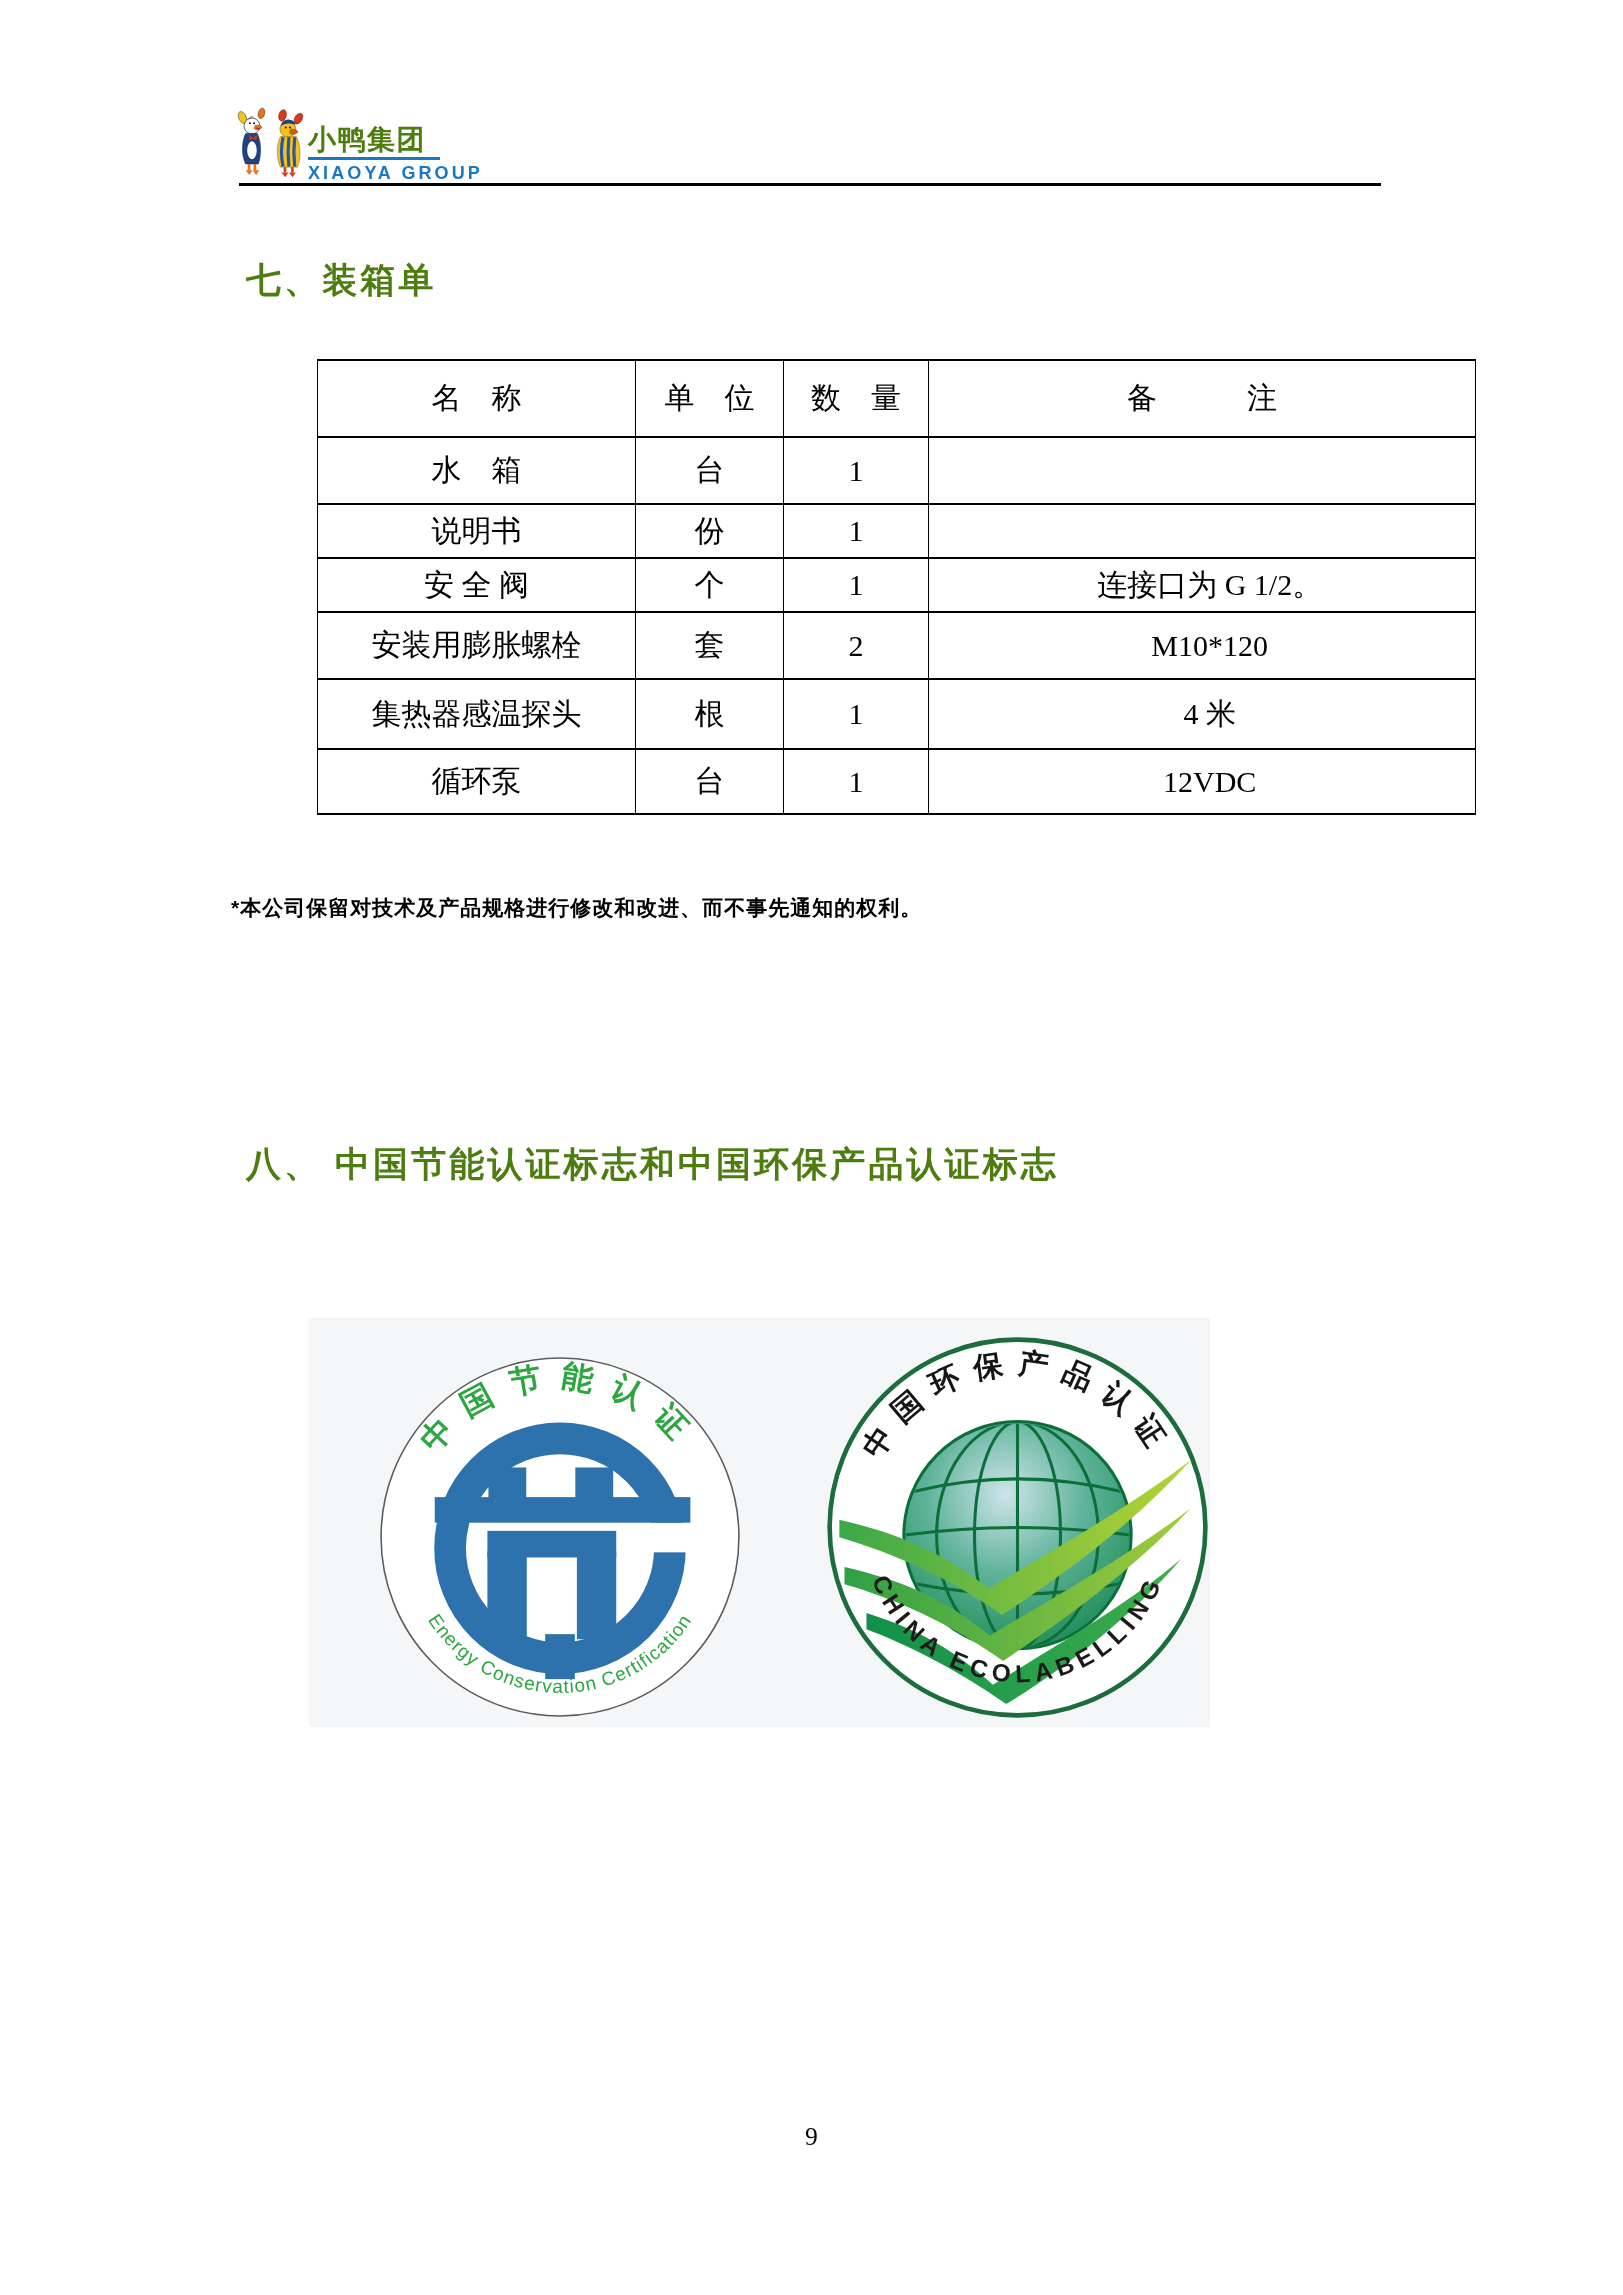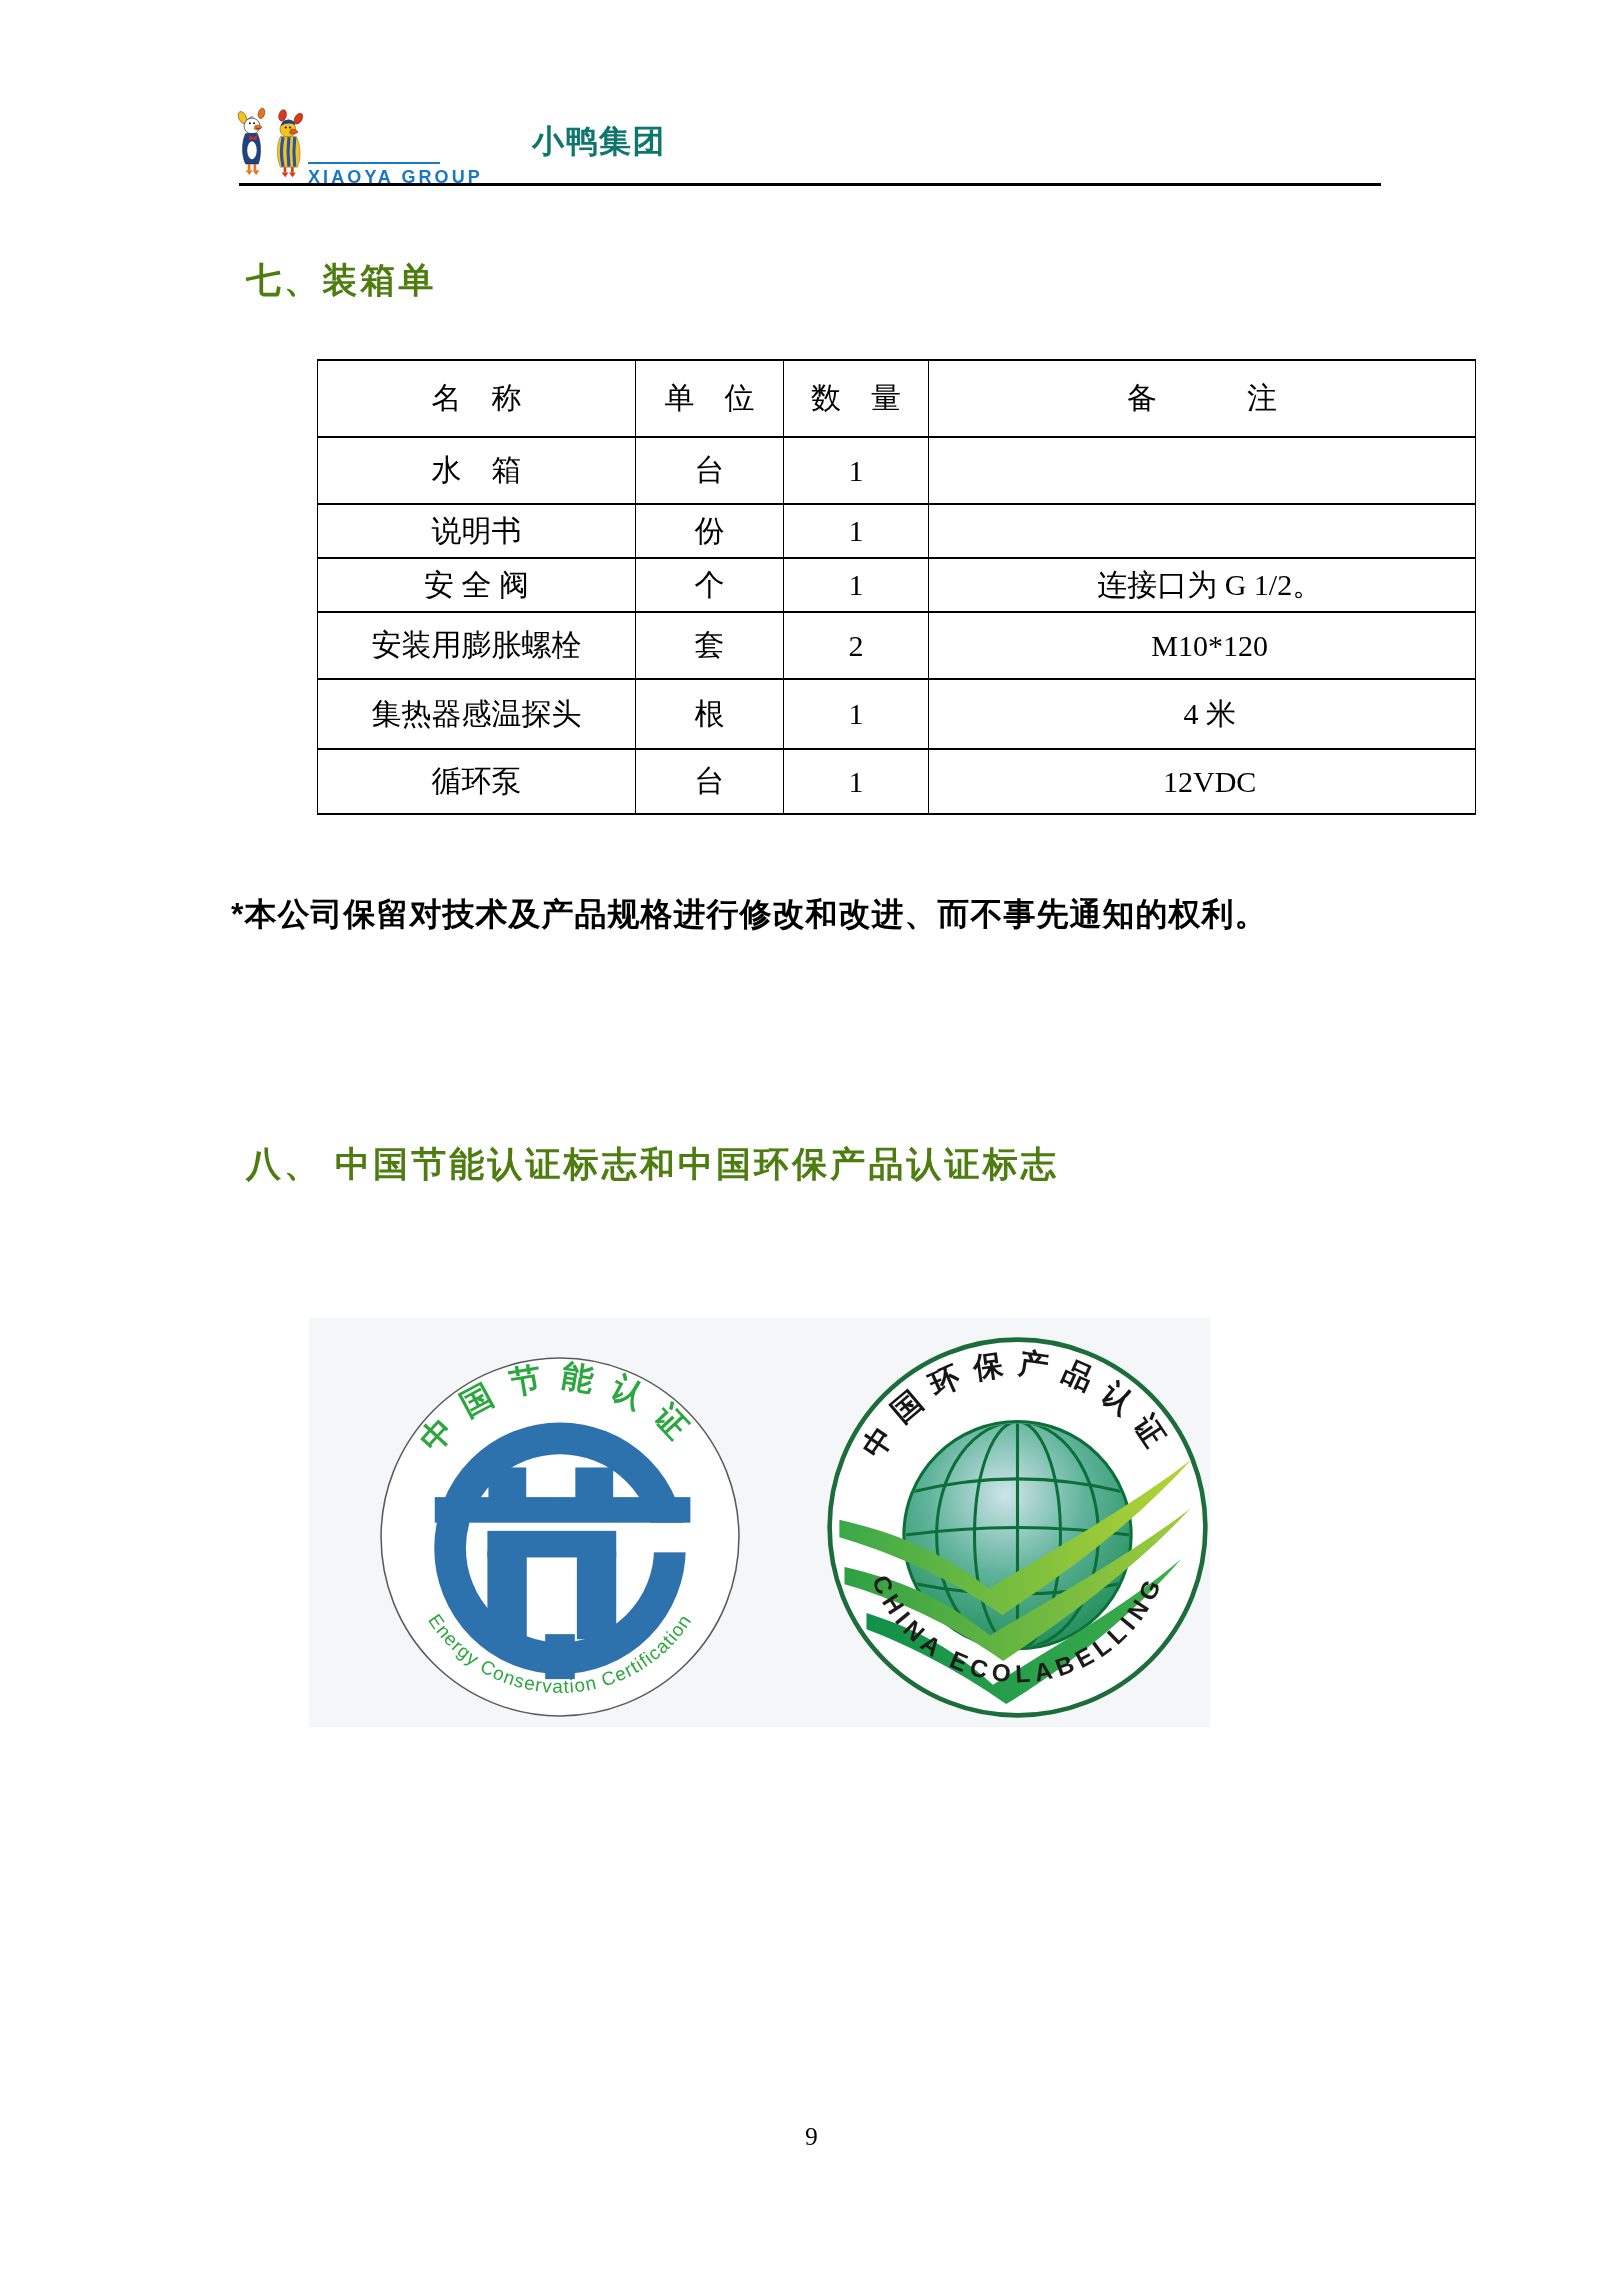--- a/index.html
+++ b/index.html
@@ -9,22 +9,22 @@
     height:2295px;
     background:#ffffff;
     font-family:"Liberation Sans", sans-serif;
     color:#000;
     overflow:hidden;
   }
   
   .ducks{position:absolute;left:234px;top:107px;width:75px;height:76px;}
   .brand-block{position:absolute;left:308px;top:125px;width:358px;}
   .brand-cn{
-    font-size:32px;font-weight:700;letter-spacing:1.5px;
-    color:#0f766e;line-height:1.05;text-align:right;
+    font-size:28px;font-weight:700;letter-spacing:1.5px;
+    color:#4d7c0f;line-height:1.05;
   }
   .brand-underline{width:132px;height:2.6px;background:#1878c4;margin-top:3.1px;}
   .brand-en{
     margin-top:2.6px;font-size:18px;font-weight:700;letter-spacing:3.1px;
     color:#1878c4;
   }
   .header-rule{position:absolute;left:239px;top:183px;width:1142px;height:3.1px;background:#000;}
   
   .sec-title{
     position:absolute;left:246px;
@@ -48,21 +48,21 @@
     overflow:hidden;white-space:nowrap;
   }
   .packing-table td.remark{text-align:center;padding-left:16.4px;}
   tr.hrow{height:77px;}
   tr.r0{height:67px;} tr.r1{height:54px;} tr.r2{height:54px;}
   tr.r3{height:69px;} tr.r4{height:67px;} tr.r5{height:70px;}
   tr.r6{height:65px;}
   
   .note{
     position:absolute;left:231px;top:896px;width:1176px;
-    font-size:32px;font-weight:700;letter-spacing:1px;
+    font-size:21px;font-weight:700;letter-spacing:1px;
     line-height:1.15;white-space:nowrap;
   }
   
   .cert-panel{
     position:absolute;left:309px;top:1318px;width:901px;height:409px;
     background:#f5f6f7;
   }
   .cert-svg{position:absolute;}
   #energy-logo{left:69px;top:37px;width:364px;height:364px;}
   #eco-logo{left:515px;top:16.4px;width:387px;height:387px;}

